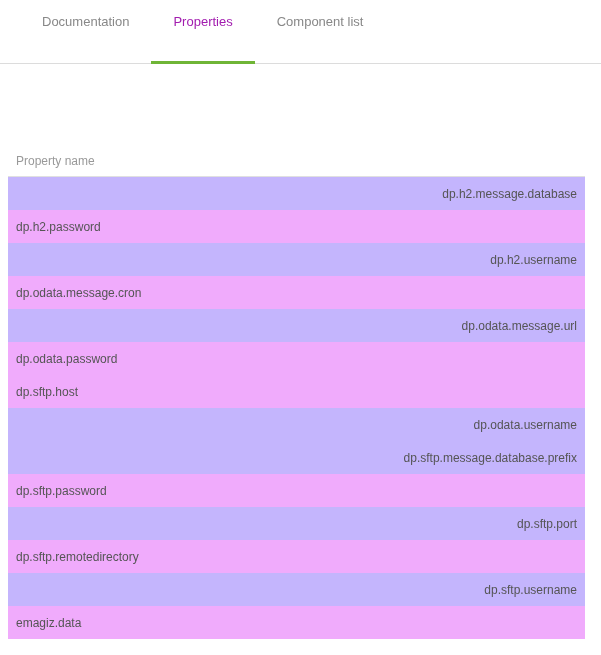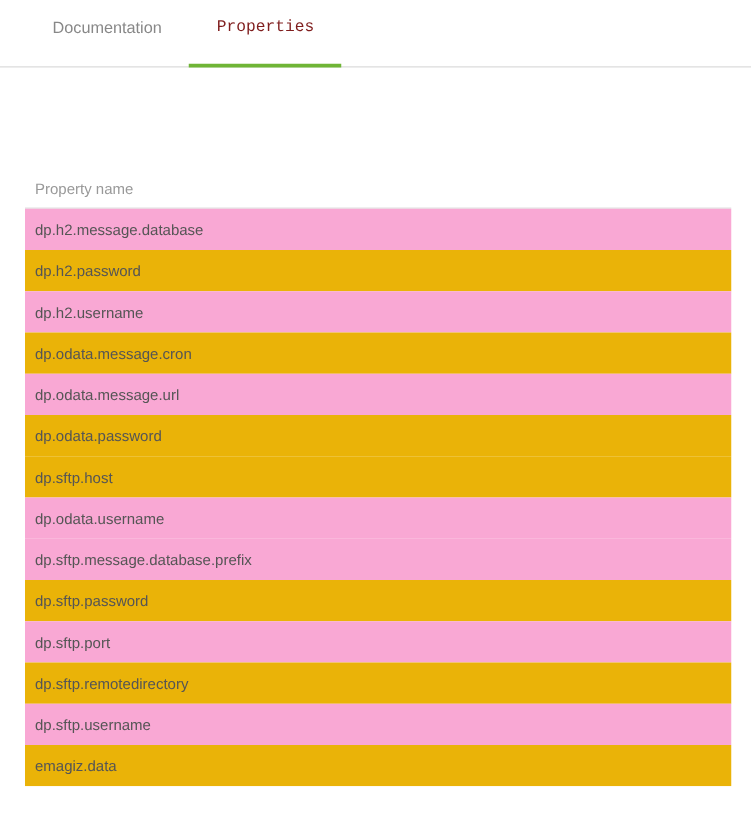--- a/index.html
+++ b/index.html
@@ -12,63 +12,64 @@
       background: #ffffff;
       width: 601px;
       padding: 0;
     }
     .tabs {
       display: flex;
       border-bottom: 1px solid #dcdcdc;
       padding: 0 20px;
     }
     .tab {
-      padding: 14px 22px 22px 22px;
+      padding: 14px 22px 32px 22px;
       color: #888888;
       font-size: 13px;
       cursor: pointer;
       position: relative;
       border-bottom: 3px solid transparent;
       margin-bottom: -1px;
     }
     .tab.active {
-      color: #7f1d1d;
+      color: #a21caf;
       border-bottom: 3px solid #6fb536;
-      font-family: Liberation Mono, monospace;
     }
     .content {
-      padding: 90px 16px 0 20px;
+      padding: 90px 16px 0 8px;
     }
     .column-header {
       color: #999999;
       font-size: 12px;
       padding: 0 8px 8px 8px;
       border-bottom: 1px solid #e0e0e0;
     }
     .table {
       width: 100%;
     }
     .row {
       padding: 10px 8px 9px 8px;
       color: #555555;
       font-size: 12px;
     }
     .row.odd {
-      background: #f9a8d4;
+      background: #c4b5fd;
+      text-align: right;
     }
     .row.even {
-      background: #eab308;
+      background: #f0abfc;
     }
   </style>
 </head>
 <body>
 
 <div class="tabs">
   <div class="tab">Documentation</div>
   <div class="tab active">Properties</div>
+  <div class="tab">Component list</div>
 </div>
 
 <div class="content">
   <div class="column-header">Property name</div>
   <div class="table">
     <div class="row odd">dp.h2.message.database</div>
     <div class="row even">dp.h2.password</div>
     <div class="row odd">dp.h2.username</div>
     <div class="row even">dp.odata.message.cron</div>
     <div class="row odd">dp.odata.message.url</div>

